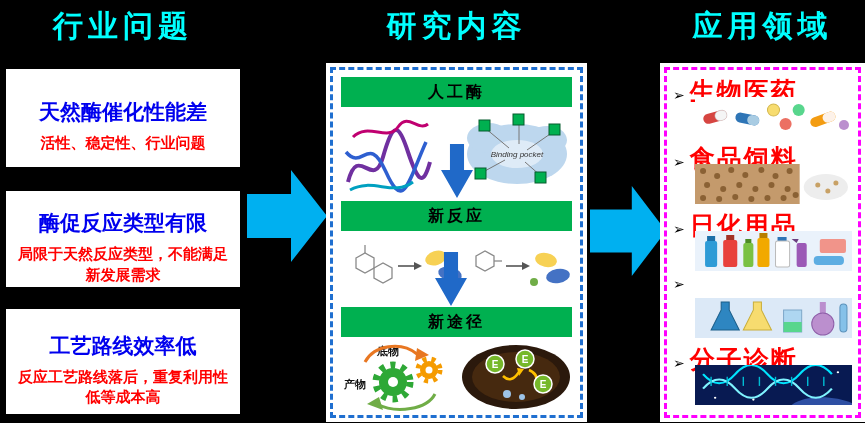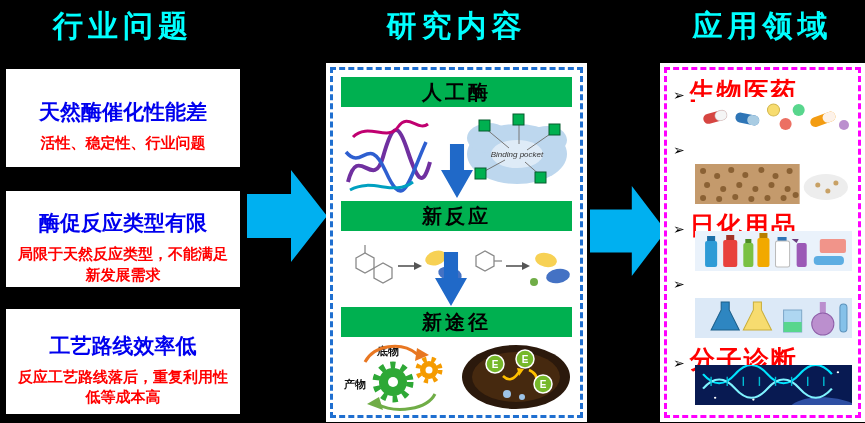--- a/index.html
+++ b/index.html
@@ -19,21 +19,21 @@
                 clip-path:polygon(0 26%,55% 26%,55% 0,100% 50%,55% 100%,55% 74%,0 74%); }
   .down-arrow { position:absolute; background:#2069C8; z-index:5;
                 clip-path:polygon(28% 0,72% 0,72% 48%,100% 48%,50% 100%,0 48%,28% 48%); }
 
   .panel { position:absolute; top:67px; height:351px; background:#fff; box-shadow:0 0 0 4px #fff; }
   .research-panel { left:330px; width:253px; border:3px dashed #1F6FD0; }
   .apps-panel { left:664px; width:197px; border:3px dashed #FF00FF;
                 display:flex; flex-direction:column; padding:3px 6px; }
 
   .banner { position:absolute; left:8px; width:231px; height:30px; background:#00B050;
-            color:#000; font-size:20px; font-weight:bold; display:flex;
+            color:#000; font-size:16px; font-weight:bold; display:flex;
             align-items:center; justify-content:center; letter-spacing:3px; }
   .mimg { position:absolute; overflow:hidden; }
   .mimg svg, .app-img svg { display:block; width:100%; height:100%; }
 
   .app-row { height:67px; display:flex; flex-direction:column; }
   .app-label { display:flex; align-items:baseline; gap:5px; height:24px; padding-top:2px; }
   .app-bullet { color:#000; font-size:14px; }
   .app-text { color:#FF0000; font-size:25px; font-weight:bold; letter-spacing:2px; }
   .app-img { height:40px; margin-left:22px; overflow:hidden; }
 </style>
@@ -193,20 +193,21 @@
             <rect x="127" y="17" width="13" height="10" rx="5" fill="#FDF2E9"></rect>
           </g>
           <circle cx="148" cy="28" r="5" fill="#BB8FCE"></circle>
         </svg>
       </div>
     </div>
 
     <div class="app-row">
       <div class="app-label">
         <span class="app-bullet">➢</span>
+        <span class="app-text">食品饲料</span>
       </div>
       <div class="app-img">
         <svg viewBox="0 0 156 40" preserveAspectRatio="none">
           <rect width="156" height="40" fill="#ffffff"></rect>
           <rect width="104" height="40" fill="#C49A6C"></rect>
           <g fill="#8A6134">
             <circle cx="8" cy="7" r="3"></circle>
               <circle cx="22" cy="12" r="3"></circle>
               <circle cx="36" cy="6" r="3"></circle>
             <circle cx="50" cy="11" r="3"></circle>

